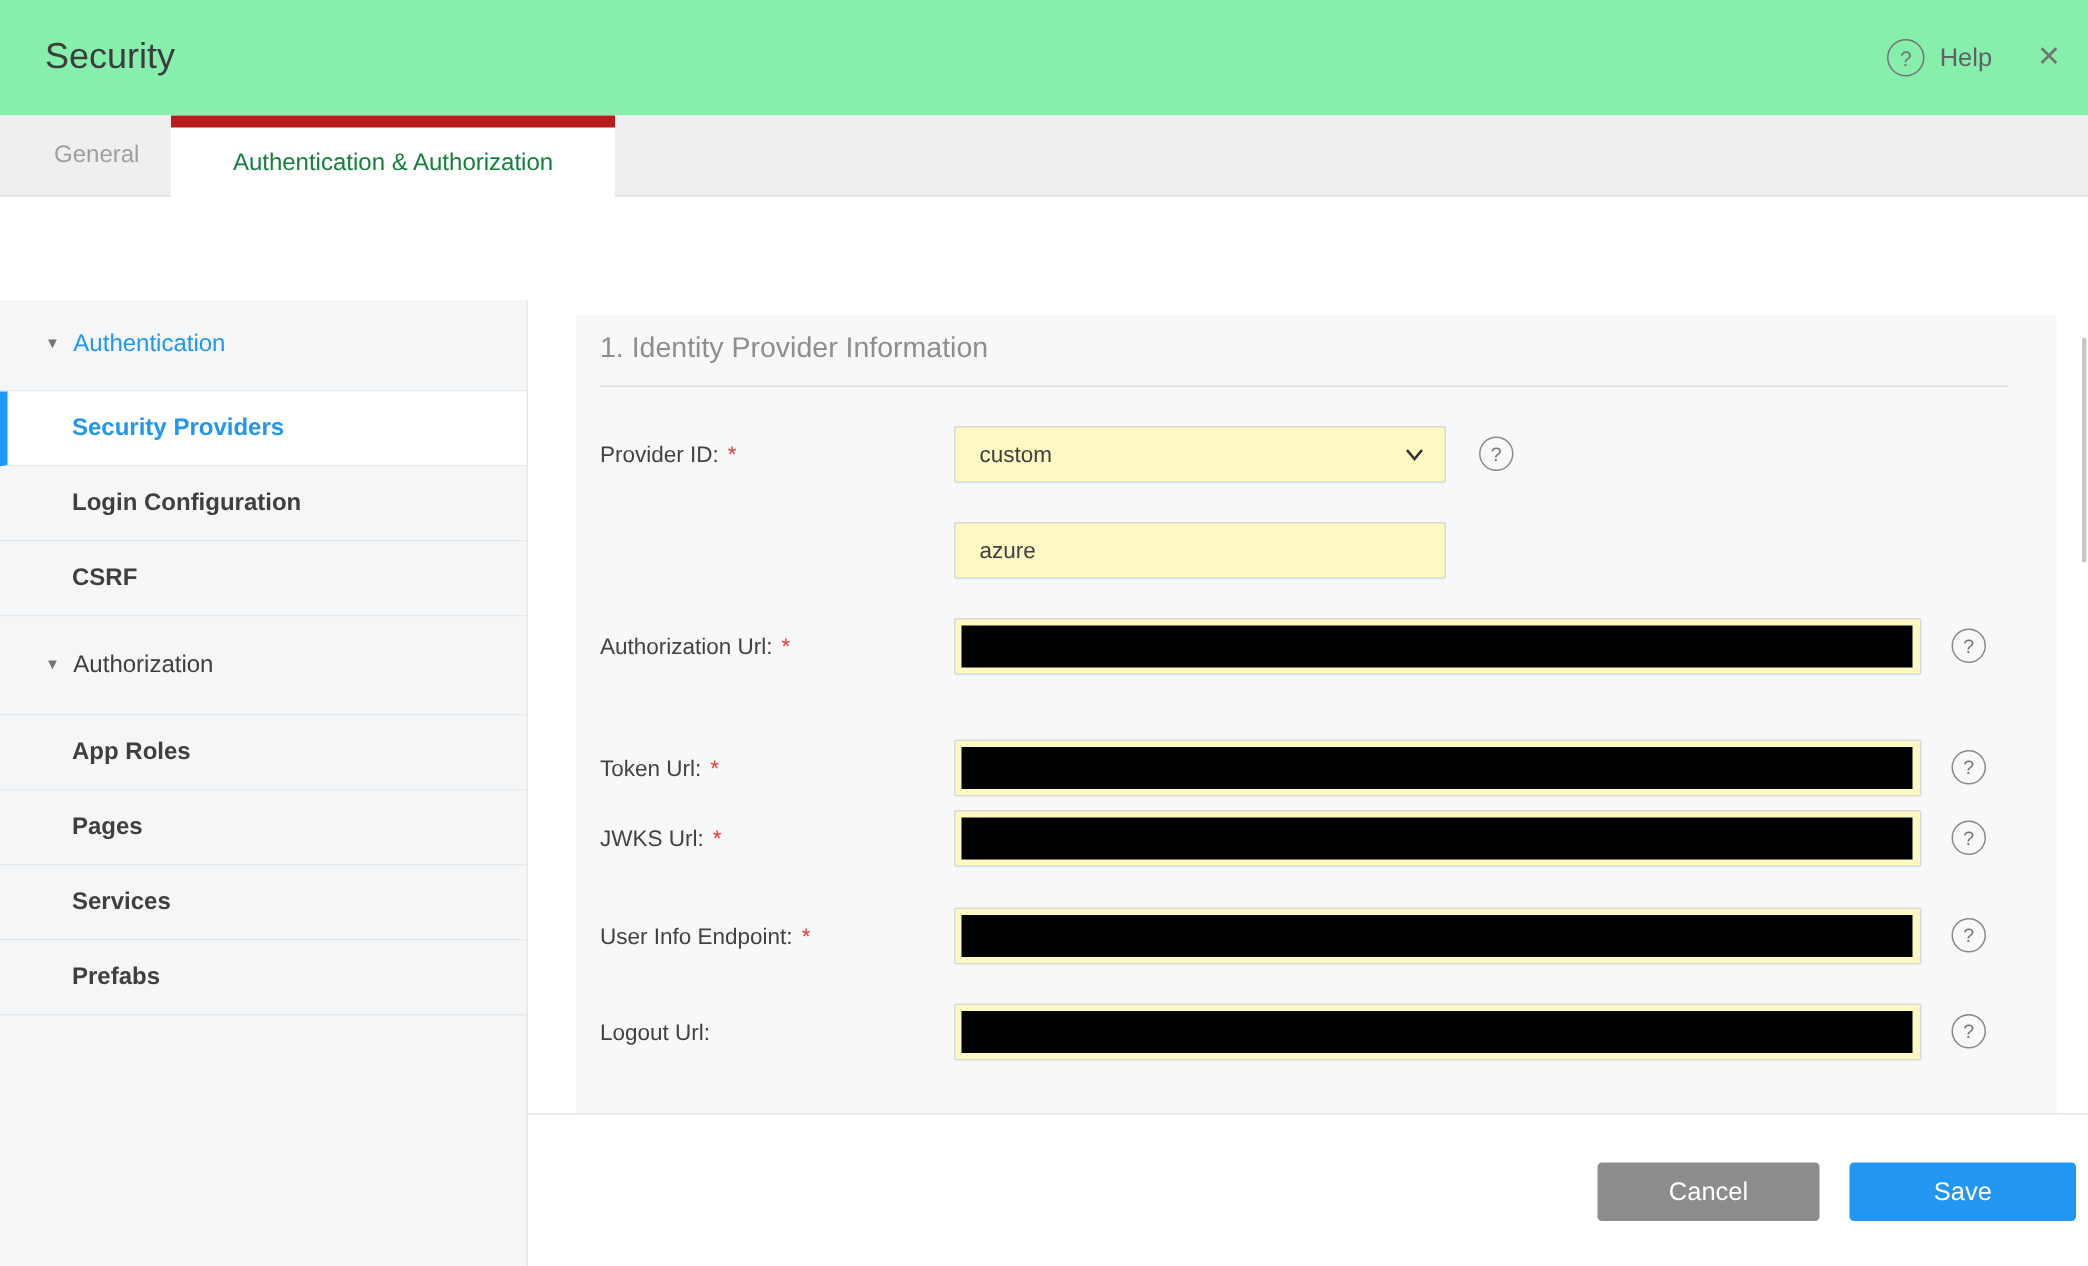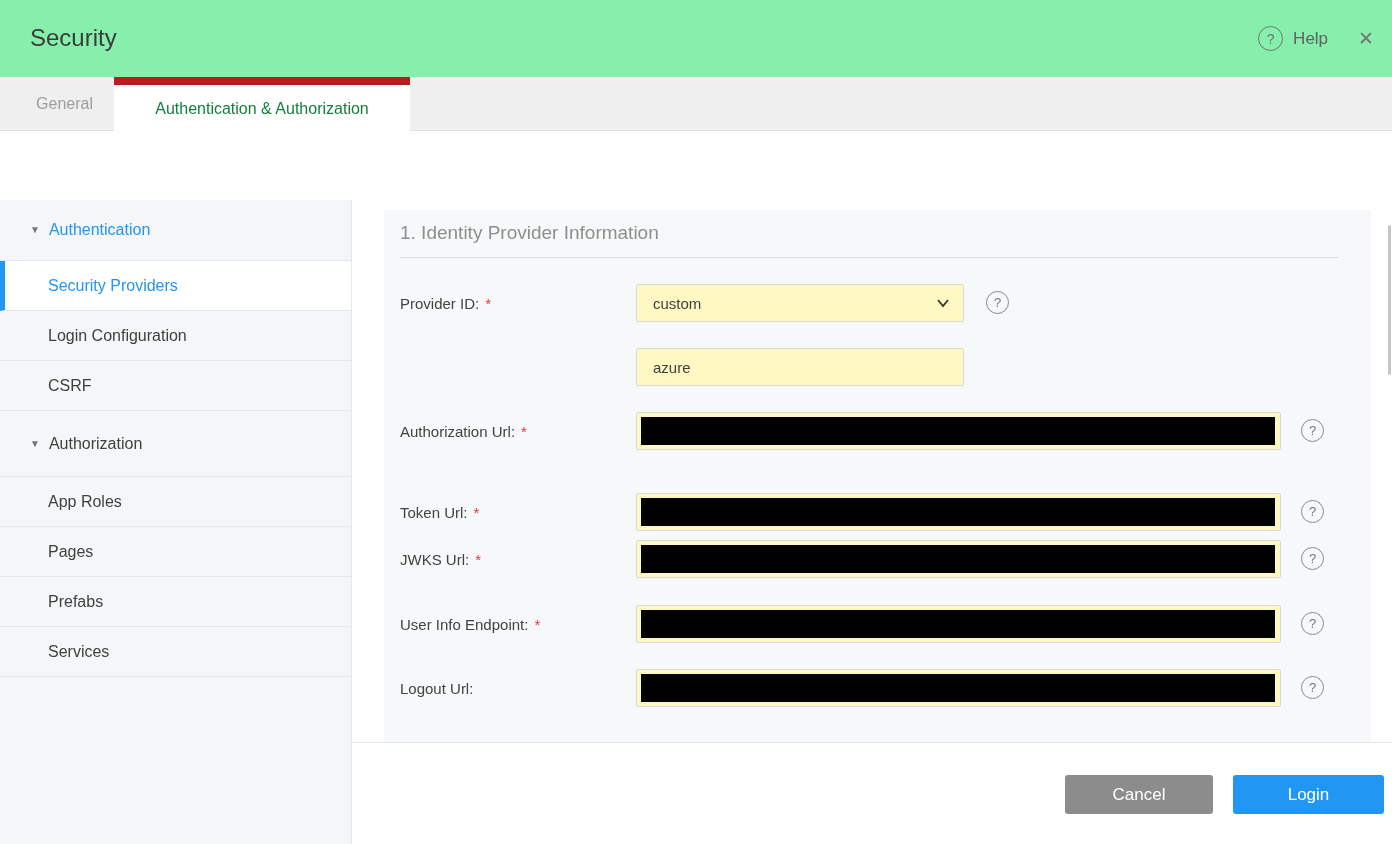--- a/index.html
+++ b/index.html
@@ -29,21 +29,21 @@
   .knob { position:absolute; right:0; top:0; width:25px; height:25px; border-radius:50%; background:#2196f3; }
   .tr-on { position:absolute; left:289px; top:0; height:69px; display:flex; align-items:center; font-size:15px; color:#3a3a3a; }
 
   
   .body { position:absolute; top:200px; left:0; right:0; bottom:0; }
 
   
   .sidebar { position:absolute; left:0; top:0; bottom:0; width:352px; background:#f4f6f7; border-right:1px solid #e5e8ea; }
   .s-row { border-bottom:1px solid #e5e8ea; display:flex; align-items:center; font-size:16px; color:#3f3f3f; cursor:pointer; background:#f4f6f7; }
   .s-group { height:61px; padding-left:30px; gap:9px; }
-  .s-item { height:50px; padding-left:48px; }
+  .s-item { height:50px; padding-left:48px;font-weight:bold; }
   .s-group.tall { height:66px; align-items:center; }
   .tri { font-size:10px; color:#757575; line-height:1; }
   .s-blue { color:#2196f3; }
   .s-selected { background:#fff; border-left:5px solid #2196f3; padding-left:43px; color:#2196f3; }
 
   
   .main { position:absolute; left:352px; top:0; right:0; bottom:0; background:#fff; }
   .panel { position:absolute; left:32px; top:10px; width:987px; height:532px; background:#f7f8f9;text-align:center; }
   .sec-title { position:absolute; left:16px; top:12px; font-size:19px; color:#8e8e8e; font-weight:400; }
   .sec-divider { position:absolute; left:16px; top:47px; right:32px; border-top:1px solid #dcdddd; }
@@ -119,24 +119,24 @@
         <span class="tri">▼</span>
         <span>Authorization</span>
       </div>
       <div class="s-row s-item">
         <span>App Roles</span>
       </div>
       <div class="s-row s-item">
         <span>Pages</span>
       </div>
       <div class="s-row s-item">
+        <span>Services</span>
+      </div>
+      <div class="s-row s-item">
         <span>Prefabs</span>
-      </div>
-      <div class="s-row s-item">
-        <span>Services</span>
       </div>
     </div>
 
     <div class="main">
       <div class="panel">
         <div class="sec-title">1. Identity Provider Information</div>
         <div class="sec-divider"></div>
 
         <div class="form-row" style="top:74px">
           <div class="f-label">
@@ -220,20 +220,20 @@
             <div class="redact"></div>
           </div>
           <div class="help-circle hp-long">
               <span>?</span>
             </div>
         </div>
       </div>
 
       <div class="footer-divider"></div>
       <button class="btn btn-cancel">Cancel</button>
-      <button class="btn btn-save">Login</button>
+      <button class="btn btn-save">Save</button>
     </div>
 
   </div>
 
   <div class="sb-thumb"></div>
 
 </div>
 
 </body></html>

